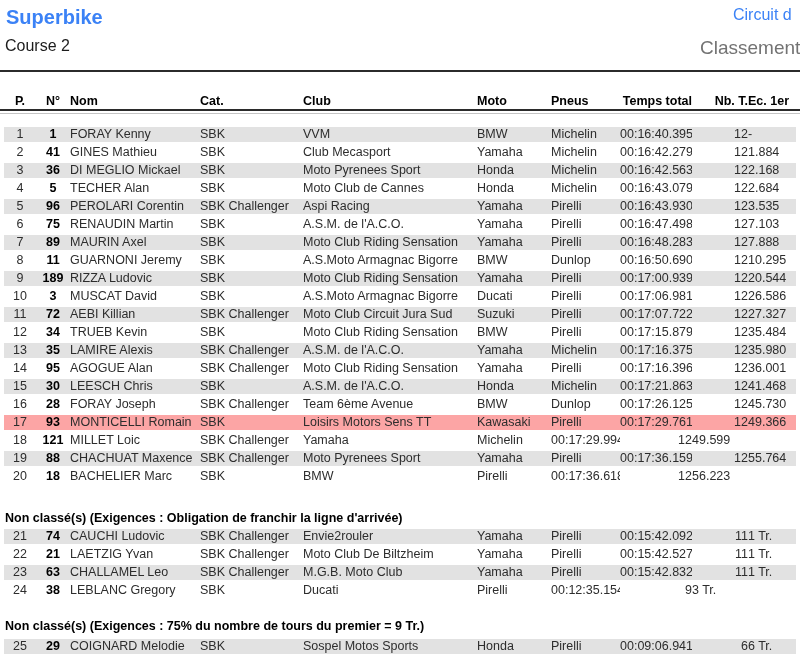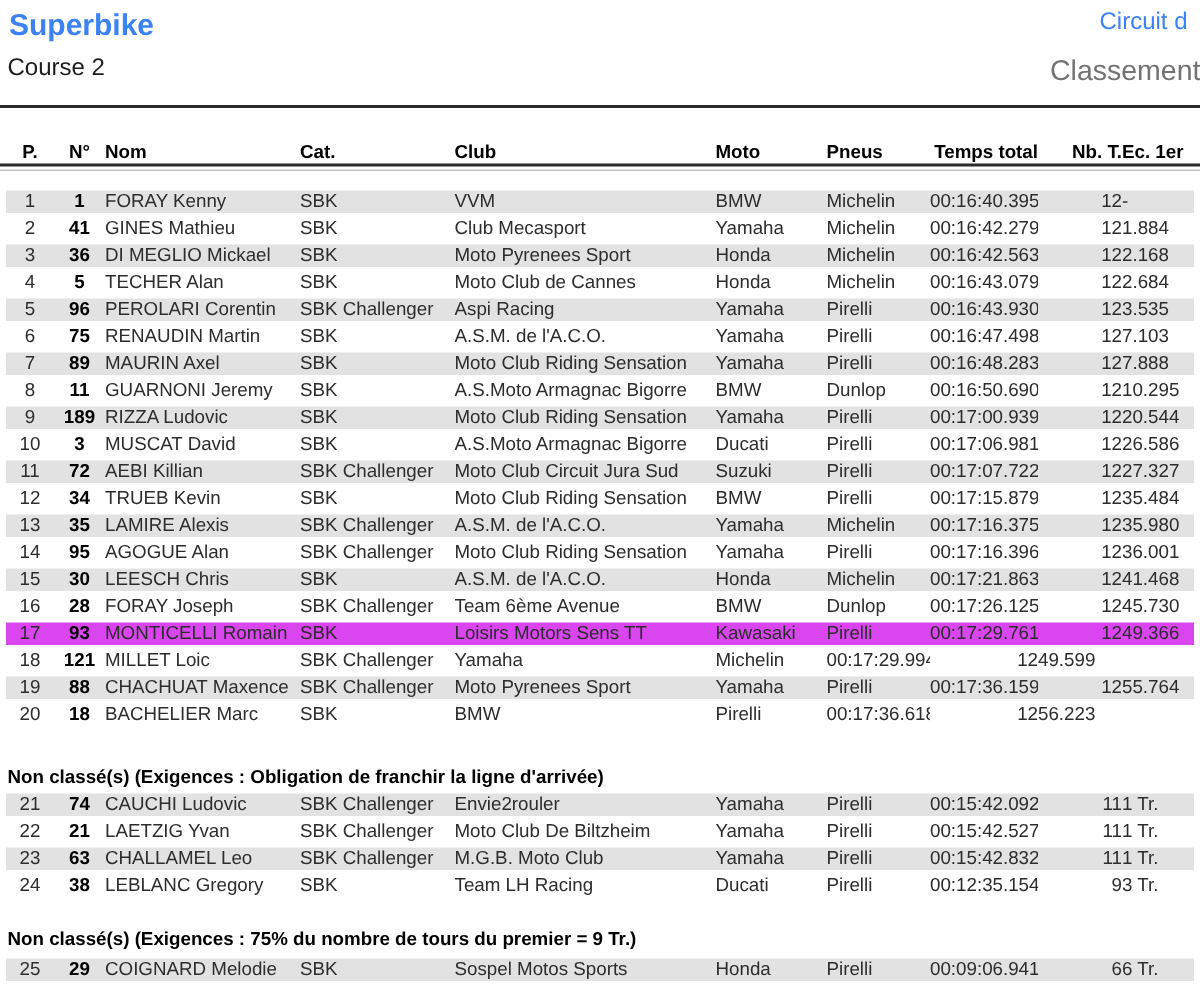--- a/index.html
+++ b/index.html
@@ -258,21 +258,21 @@
       <div class="c c-num">28</div>
       <div class="c c-nom">FORAY Joseph</div>
       <div class="c c-cat">SBK Challenger</div>
       <div class="c c-club">Team 6ème Avenue</div>
       <div class="c c-moto">BMW</div>
       <div class="c c-pneus">Dunlop</div>
       <div class="c c-time">00:17:26.125</div>
       <div class="c c-laps">12</div>
       <div class="c c-gap">45.730</div>
     </div>
-    <div class="row grid-cols" style="background: #d946ef;">
+    <div class="row grid-cols" style="background: #fca5a5;">
       <div class="c c-p">17</div>
       <div class="c c-num">93</div>
       <div class="c c-nom">MONTICELLI Romain</div>
       <div class="c c-cat">SBK</div>
       <div class="c c-club">Loisirs Motors Sens TT</div>
       <div class="c c-moto">Kawasaki</div>
       <div class="c c-pneus">Pirelli</div>
       <div class="c c-time">00:17:29.761</div>
       <div class="c c-laps">12</div>
       <div class="c c-gap">49.366</div>
@@ -349,21 +349,20 @@
       <div class="c c-pneus">Pirelli</div>
       <div class="c c-time">00:15:42.832</div>
       <div class="c c-laps">11</div>
       <div class="c c-gap">1 Tr.</div>
     </div>
     <div class="row grid-cols">
       <div class="c c-p">24</div>
       <div class="c c-num">38</div>
       <div class="c c-nom">LEBLANC Gregory</div>
       <div class="c c-cat">SBK</div>
-      <div class="c c-club">Team LH Racing</div>
       <div class="c c-moto">Ducati</div>
       <div class="c c-pneus">Pirelli</div>
       <div class="c c-time">00:12:35.154</div>
       <div class="c c-laps">9</div>
       <div class="c c-gap">3 Tr.</div>
     </div>
   </div>
 
 <div class="section-heading" id="sec2-heading">Non classé(s) (Exigences : 75% du nombre de tours du premier = 9 Tr.)</div>
 <div class="rows" id="rows-s2">

